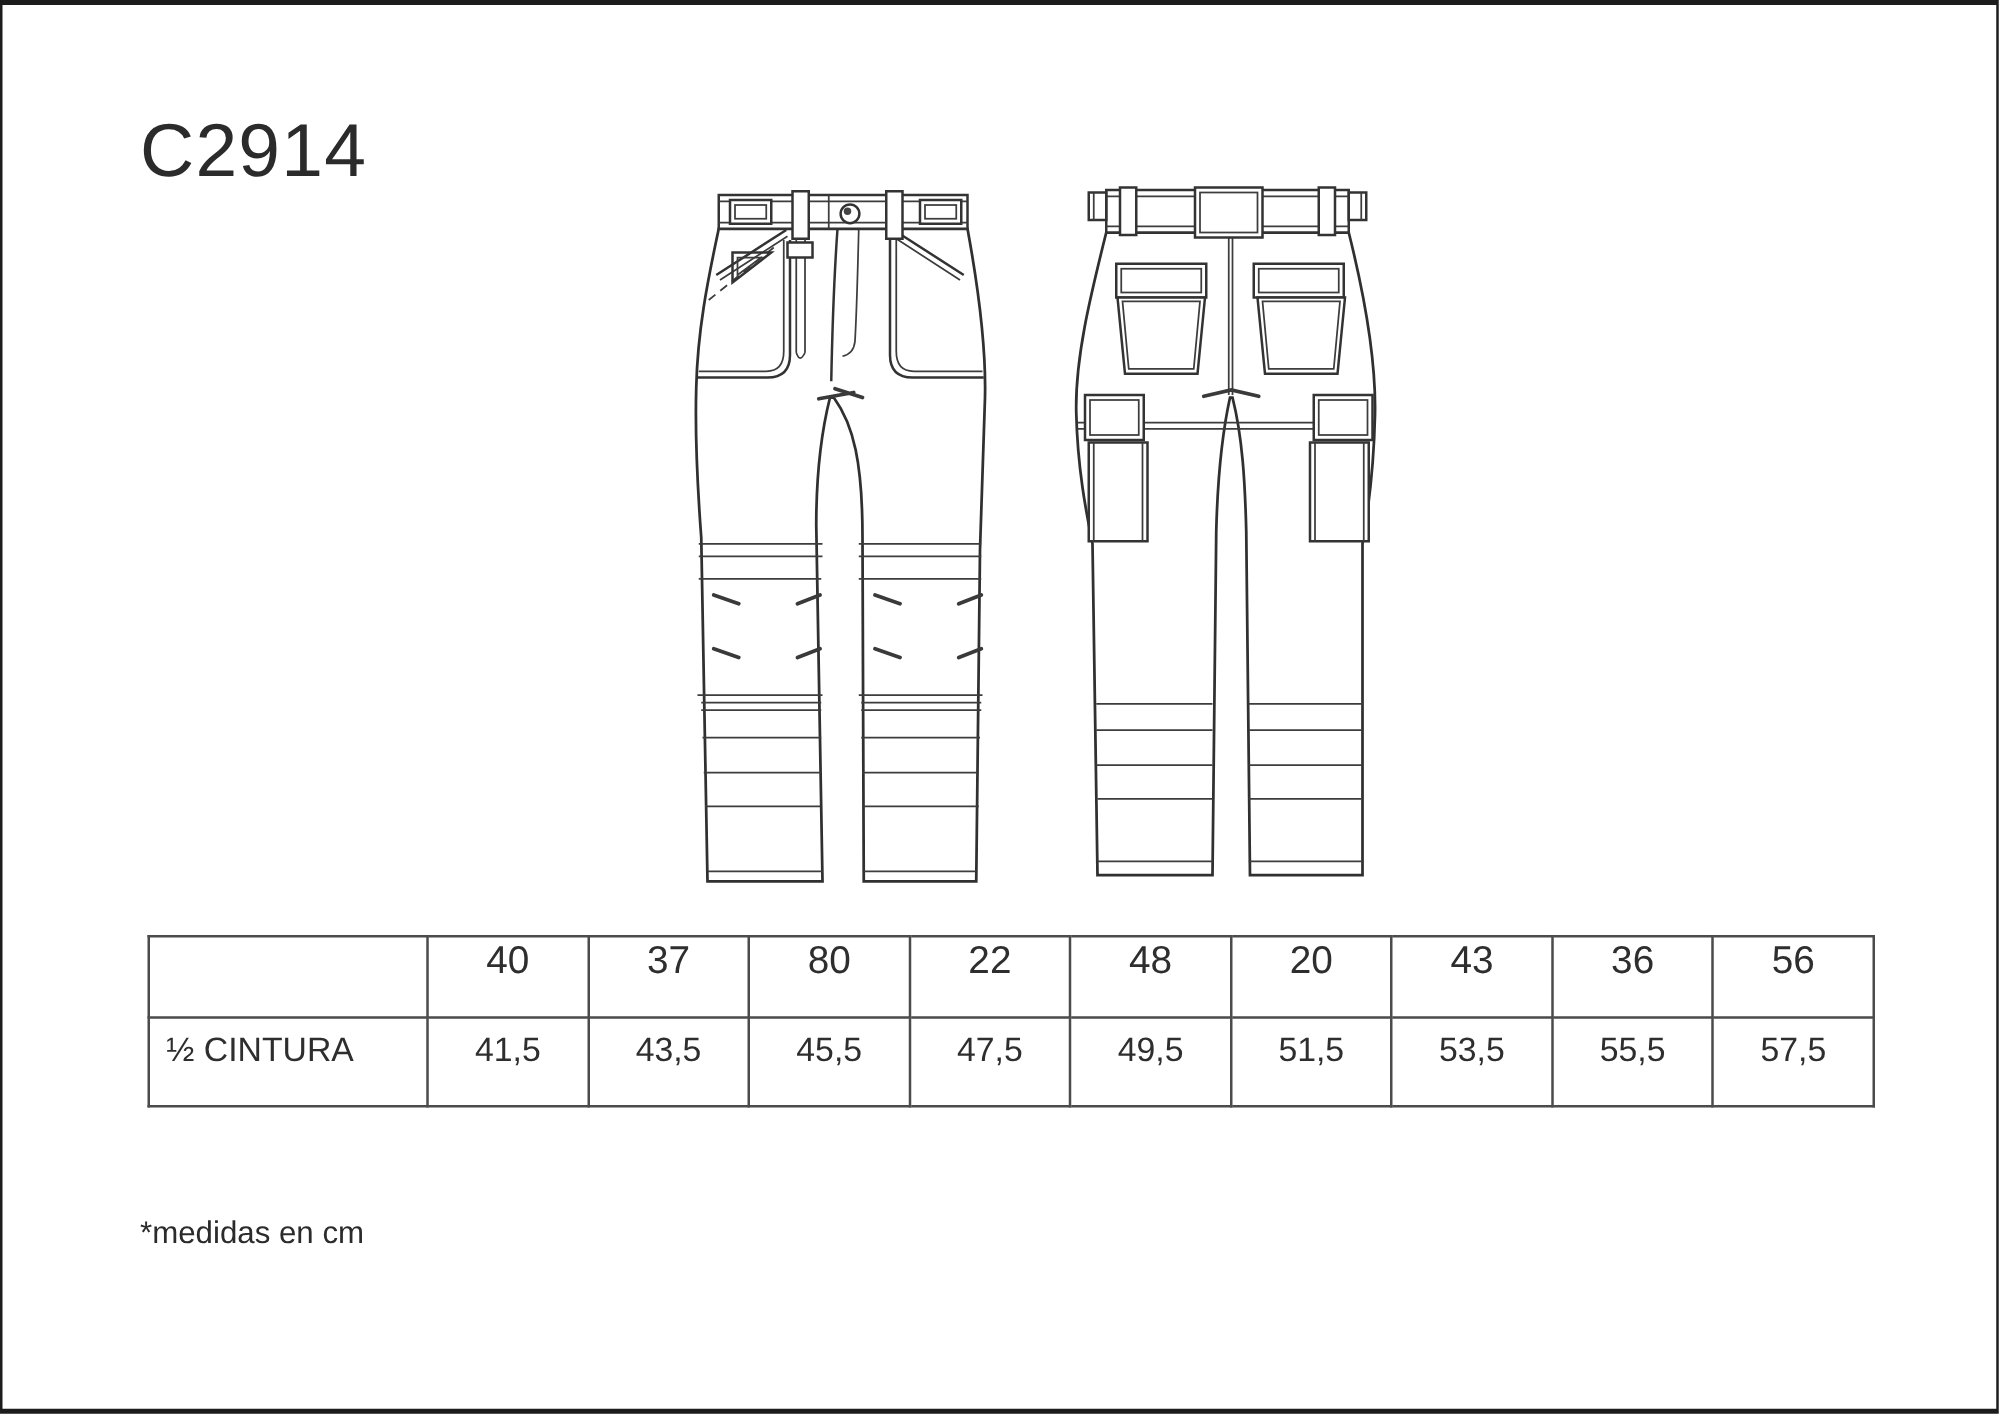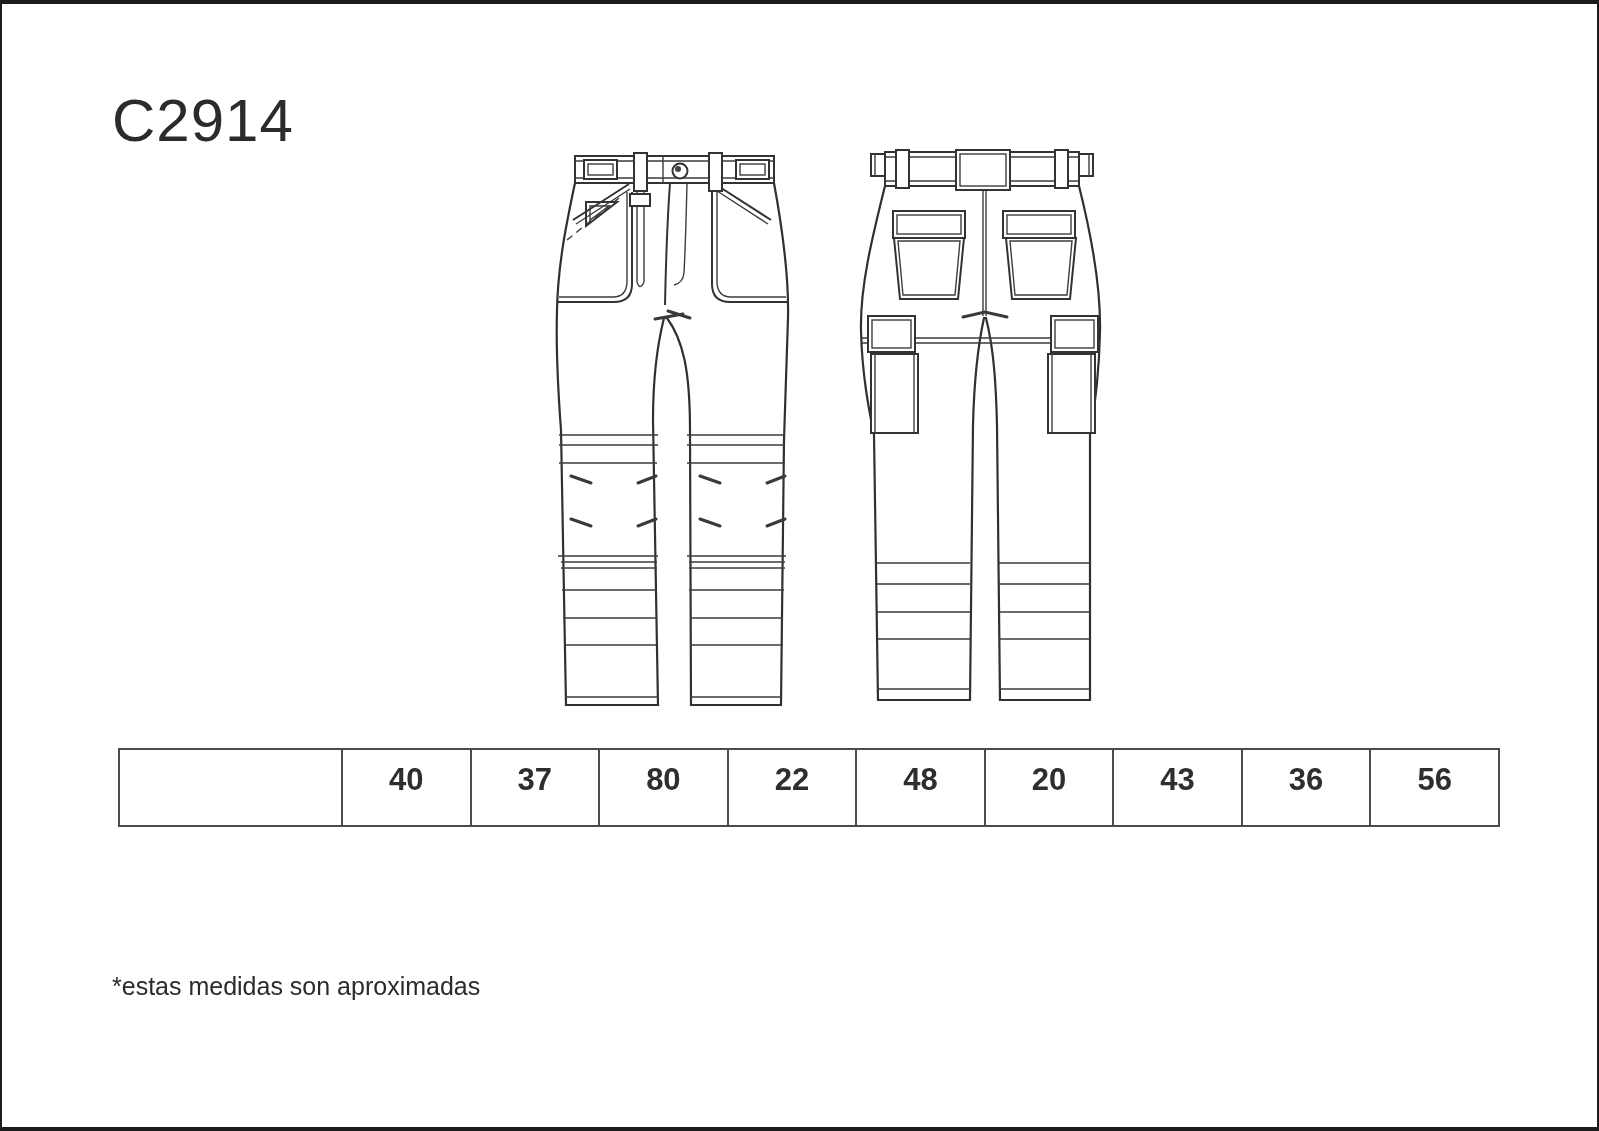--- a/index.html
+++ b/index.html
@@ -3,21 +3,21 @@
 <meta charset="utf-8">
 <style>
   html,body{margin:0;padding:0;background:#fff;}
   body{width:1599px;height:1131px;position:relative;font-family:"Liberation Sans",sans-serif;color:#2b2b2b;overflow:hidden;}
   .frame{position:absolute;inset:0;border-left:2px solid #1c1c1c;border-right:2px solid #1c1c1c;border-top:4px solid #1c1c1c;border-bottom:4px solid #1c1c1c;pointer-events:none;}
   .product-code{position:absolute;left:112px;top:86px;font-size:60px;letter-spacing:1px;color:#2b2b2b;}
   .drawing{position:absolute;left:540px;top:140px;}
   .size-table{position:absolute;left:118px;top:748px;width:1382px;border-collapse:collapse;table-layout:fixed;color:#2e2e2e;}
   .size-table th,.size-table td{border:2px solid #4b4b4b;vertical-align:top;text-align:center;padding:0;}
   .size-table col.c-label{width:223px;}
-  .size-table thead th{height:63px;font-size:31px;font-weight:bold;padding-top:12px;}
+  .size-table thead th{height:63px;font-size:31px;font-weight:normal;padding-top:0;}
   .size-table tbody td{height:59px;font-size:27px;font-weight:normal;padding-top:10px;}
   .size-table td.rowlabel{text-align:left;padding-left:13px;}
   .notes{position:absolute;left:112px;top:970px;font-size:25px;line-height:33px;color:#2b2b2b;}
   svg .ln{fill:none;stroke:#3d3d3d;stroke-width:1.4;}
   svg .ln2{fill:none;stroke:#333;stroke-width:2;}
   svg .body{fill:#ffffff;stroke:#303030;stroke-width:2.2;}
   svg .wh{fill:#ffffff;stroke:#333;stroke-width:2;}
   svg .dash{fill:none;stroke:#3d3d3d;stroke-width:1.4;stroke-dasharray:7 5;}
   svg .tick{fill:none;stroke:#3a3a3a;stroke-width:3;stroke-linecap:round;}
 </style>
@@ -137,18 +137,30 @@
       <th>80</th>
       <th>22</th>
       <th>48</th>
       <th>20</th>
       <th>43</th>
       <th>36</th>
       <th>56</th>
     </tr>
   </thead>
   <tbody>
+    <tr>
+      <td class="rowlabel">½ CINTURA</td>
+      <td>41,5</td>
+      <td>43,5</td>
+      <td>45,5</td>
+      <td>47,5</td>
+      <td>49,5</td>
+      <td>51,5</td>
+      <td>53,5</td>
+      <td>55,5</td>
+      <td>57,5</td>
+    </tr>
   </tbody>
 </table>
 
 <div class="notes">
-  <div>*estas medidas son aproximadas</div>
+  <div>*medidas en cm</div>
 </div>
 
 </body></html>

